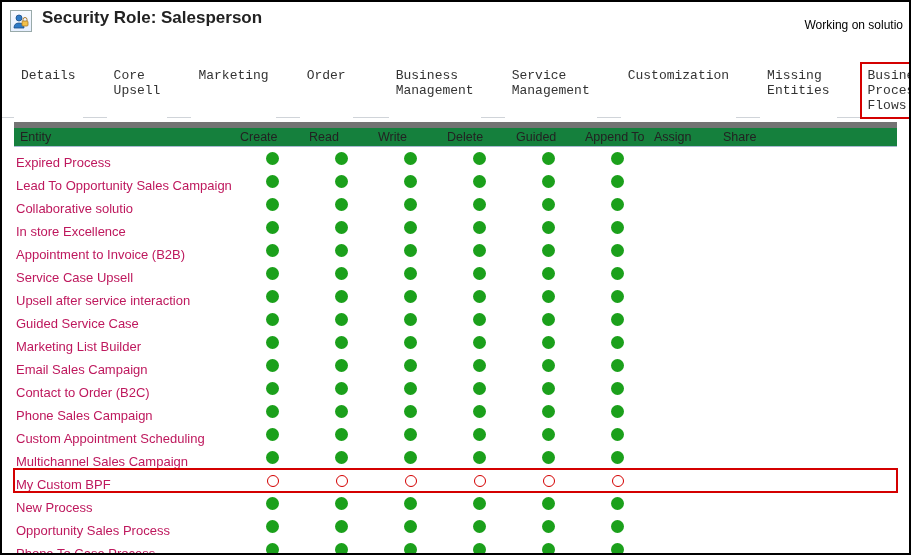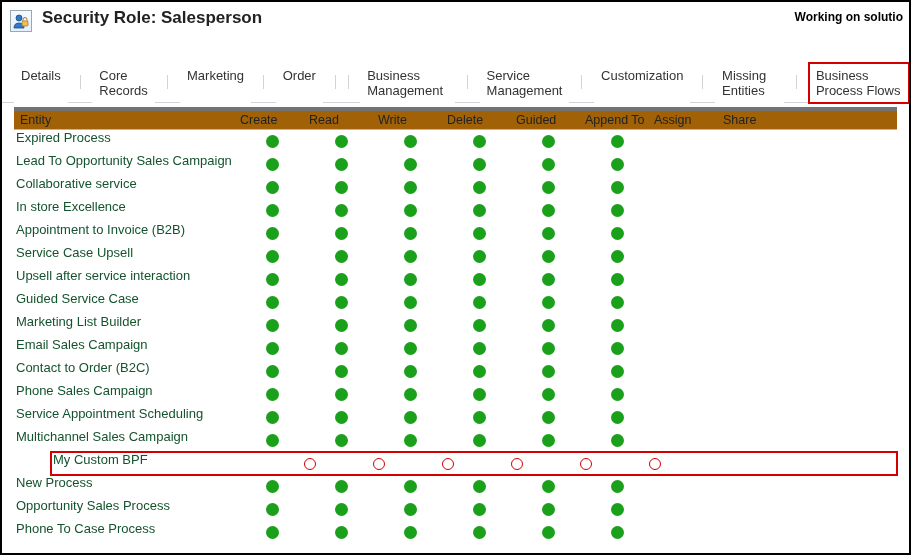--- a/index.html
+++ b/index.html
@@ -33,23 +33,23 @@
   }
   .app-icon svg { width: 16px; height: 16px; }
   .title {
     font-size: 17px;
     font-weight: 700;
     color: #222;
   }
   .working {
     position: absolute;
     right: 6px;
-    top: 8px;
+    top: 16px;
     font-size: 12px;
-    font-weight: 700;
+    font-weight: 400;
     color: #000;
     white-space: nowrap;
   }
   .tabs-row {
     margin-top: 28px;
     padding-left: 12px;
     display: flex;
     align-items: stretch;
     gap: 12px;
     border-bottom: 1px solid #d0d4d9;
@@ -57,68 +57,68 @@
   .tab {
     padding: 4px 6px 5px 6px;
     font-size: 13px;
     color: #333;
     cursor: pointer;
     border: 1px solid transparent;
     border-bottom: none;
     position: relative;
     top: 1px;
     background: #fff;
+    font-family: Liberation Mono, monospace;
   }
   .tab-sep {
     width: 1px;
     background: #d0d4d9;
     margin-top: 3px;
     margin-bottom: 3px;
     align-self: center;
     height: 14px;
   }
   .red-outline {
     outline: 2px solid #d40000;
     outline-offset: -1px;
   }
   
   .grid {
     margin: 4px 12px 0 12px;
   }
   .grid-header {
     display: flex;
-    background: #a16207;
-    border-top: 4px solid #737373;
+    background: #15803d;
+    border-top: 6px solid #737373;
     border-bottom: 1px solid #a9b9d2;
     font-size: 12.5px;
     color: #222;
   }
   .col-entity {
     width: 224px;
     padding: 2px 6px;
   }
   .col-priv {
     width: 69px;
     padding: 2px 2px;
   }
   .grid-body {
     
   }
   .row {
     display: flex;
-    align-items: flex-start;
+    align-items: flex-end;
     height: 23px;
     font-size: 13px;
-    color: #14532d;
+    color: #be185d;
     position: relative;
   }
   .row.highlight-row {
     outline: 2px solid #d40000;
     outline-offset: -1px;
-    margin-left: 37px;
   }
   .cell-entity {
     width: 224px;
     padding-left: 2px;
     white-space: nowrap;
     overflow: hidden;
     text-overflow: ellipsis;
   }
   .cell-priv {
     width: 69px;
@@ -153,21 +153,21 @@
         <path d="M10 8 V6.5 a2 2 0 0 1 4 0 V8" fill="none" stroke="#a8782a" stroke-width="1"></path>
       </svg>
     </div>
     <div class="title">Security Role: Salesperson</div>
     <div class="working">Working on solutio</div>
   </div>
 
   <div class="tabs-row" id="tabs-row">
       <div class="tab">Details</div>
       <div class="tab-sep"></div>
-      <div class="tab">Core Records</div>
+      <div class="tab">Core Upsell</div>
       <div class="tab-sep"></div>
       <div class="tab">Marketing</div>
       <div class="tab-sep"></div>
       <div class="tab">Order</div>
       <div class="tab-sep"></div>
       <div class="tab-sep"></div>
       <div class="tab">Business Management</div>
       <div class="tab-sep"></div>
       <div class="tab">Service Management</div>
       <div class="tab-sep"></div>
@@ -224,21 +224,21 @@
           <div class="cell-priv">
             <div class="dot-full"></div>
           </div>
           <div class="cell-priv">
             <div class="dot-full"></div>
           </div>
           <div class="cell-priv"></div>
           <div class="cell-priv"></div>
         </div>
         <div class="row">
-          <div class="cell-entity">Collaborative service</div>
+          <div class="cell-entity">Collaborative solutio</div>
           <div class="cell-priv">
             <div class="dot-full"></div>
           </div>
           <div class="cell-priv">
             <div class="dot-full"></div>
           </div>
           <div class="cell-priv">
             <div class="dot-full"></div>
           </div>
           <div class="cell-priv">
@@ -454,21 +454,21 @@
           <div class="cell-priv">
             <div class="dot-full"></div>
           </div>
           <div class="cell-priv">
             <div class="dot-full"></div>
           </div>
           <div class="cell-priv"></div>
           <div class="cell-priv"></div>
         </div>
         <div class="row">
-          <div class="cell-entity">Service Appointment Scheduling</div>
+          <div class="cell-entity">Custom Appointment Scheduling</div>
           <div class="cell-priv">
             <div class="dot-full"></div>
           </div>
           <div class="cell-priv">
             <div class="dot-full"></div>
           </div>
           <div class="cell-priv">
             <div class="dot-full"></div>
           </div>
           <div class="cell-priv">

